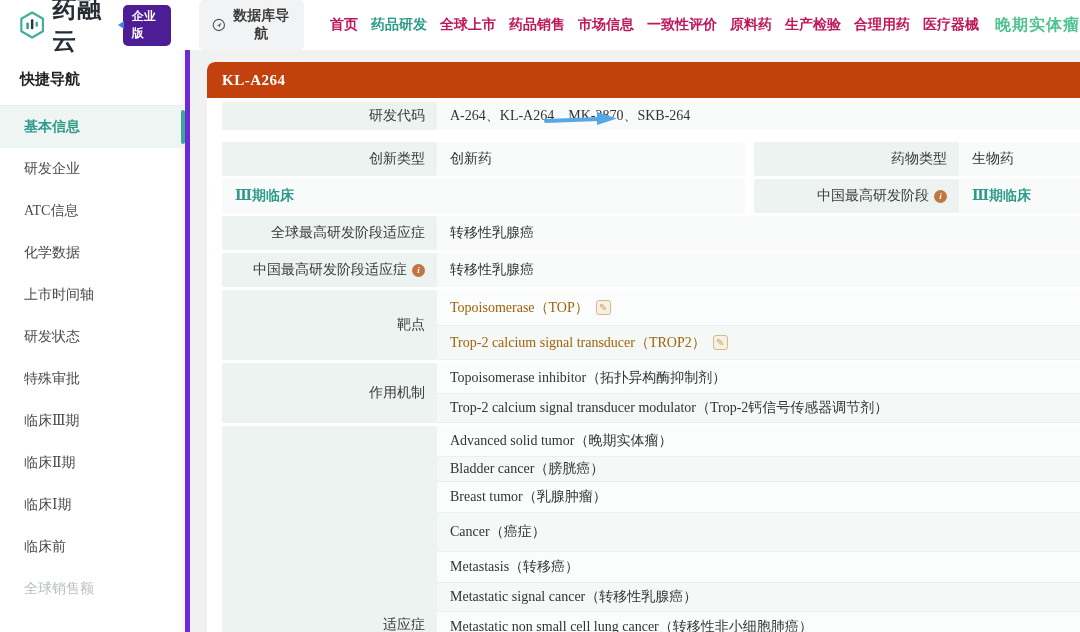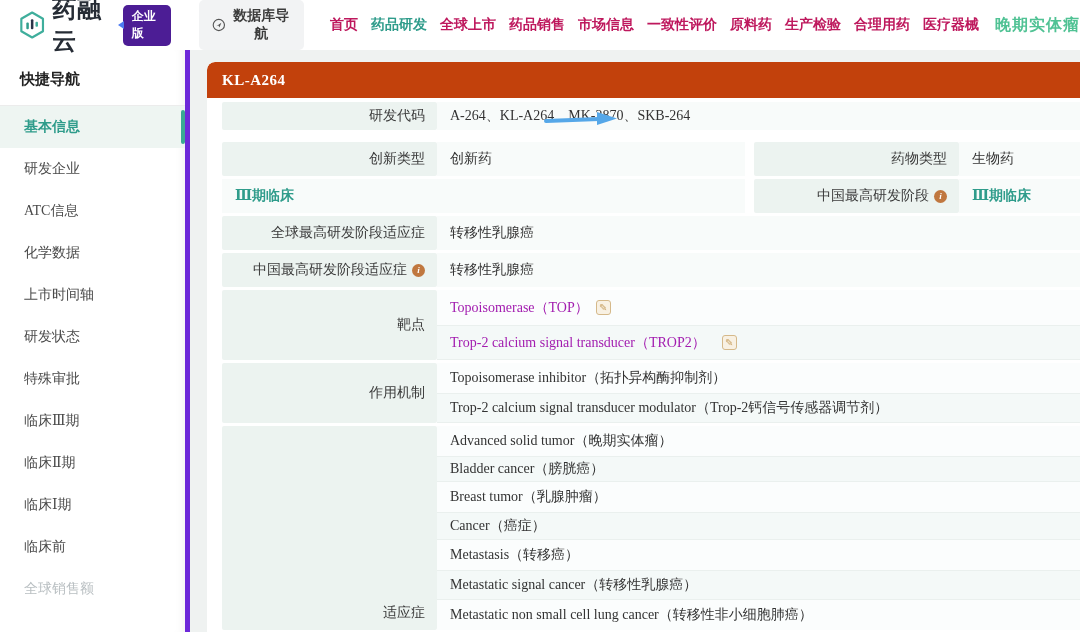--- a/index.html
+++ b/index.html
@@ -57,21 +57,21 @@
   .h28 { height:28px; } .h34 { height:34px; }
   .teal { color:#2f9c8b; font-weight:700; }
   .row2 { display:flex; margin-top:3px; }
   .col1 { display:flex; flex:0 0 523px; margin-right:9px; }
   .col2 { display:flex; flex:1; }
   .col2 .lbl { width:205px; flex:0 0 205px; }
   .multival { flex:1; display:flex; flex-direction:column; }
   .subline { display:flex; align-items:center; padding-left:13px; font-size:14px; color:#333; }
   .subline:nth-child(odd) { background:#fbfdfd; }
   .subline:nth-child(even) { background:#f4f9f8; border-top:1px solid #eaf0ee; border-bottom:1px solid #eaf0ee; }
-  .link { color:#a21caf; cursor:pointer; }
+  .link { color:#a16207; cursor:pointer; }
   .doc-icon { display:inline-flex; align-items:center; justify-content:center; width:15px; height:15px;
               border:1px solid #d5b98a; background:#f8f1e3; border-radius:3px; margin-left:7px;
               font-size:10px; color:#c9a366; cursor:pointer; }
   .info-icon { display:inline-flex; align-items:center; justify-content:center; width:13px; height:13px;
                border-radius:50%; background:#c0773f; color:#fff; font-size:9px; font-weight:700;
                font-style:italic; margin-left:5px; flex:0 0 13px; }
   .annot-arrow { position:absolute; left:353px; top:59px; z-index:6; }
 </style>
 </head>
 <body>
@@ -208,42 +208,42 @@
         <div class="val h34">转移性乳腺癌</div>
       </div>
 
       <div class="row">
         <div class="lbl">靶点</div>
         <div class="multival">
           <div class="subline" style="height:35px;">
             <span class="link">Topoisomerase（TOP）</span>
             <span class="doc-icon">✎</span>
           </div>
-          <div class="subline" style="height:35px;gap:9px;">
+          <div class="subline" style="height:35px;">
             <span class="link">Trop-2 calcium signal transducer（TROP2）</span>
             <span class="doc-icon">✎</span>
           </div>
         </div>
       </div>
 
       <div class="row">
         <div class="lbl">作用机制</div>
         <div class="multival">
           <div class="subline" style="height:30px;">Topoisomerase inhibitor（拓扑异构酶抑制剂）</div>
           <div class="subline" style="height:30px;">Trop-2 calcium signal transducer modulator（Trop-2钙信号传感器调节剂）</div>
         </div>
       </div>
 
       <div class="row">
         <div class="lbl bottom">适应症</div>
         <div class="multival">
           <div class="subline" style="height:30px;">Advanced solid tumor（晚期实体瘤）</div>
           <div class="subline" style="height:26px;">Bladder cancer（膀胱癌）</div>
           <div class="subline" style="height:30px;">Breast tumor（乳腺肿瘤）</div>
-          <div class="subline" style="height:28px;">Cancer（癌症）</div>
+          <div class="subline" style="height:40px;">Cancer（癌症）</div>
           <div class="subline" style="height:30px;">Metastasis（转移癌）</div>
           <div class="subline" style="height:30px;">Metastatic signal cancer（转移性乳腺癌）</div>
           <div class="subline" style="height:30px;">Metastatic non small cell lung cancer（转移性非小细胞肺癌）</div>
         </div>
       </div>
     </div>
   </div>
 
   <svg class="annot-arrow" width="80" height="22">
     <line x1="3" y1="12" x2="56" y2="10" stroke="#55a7e8" stroke-width="4" stroke-linecap="round"></line>

